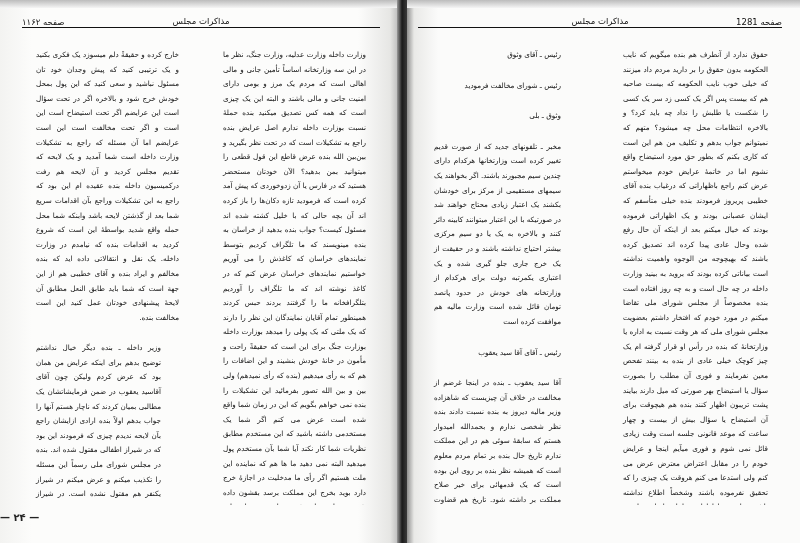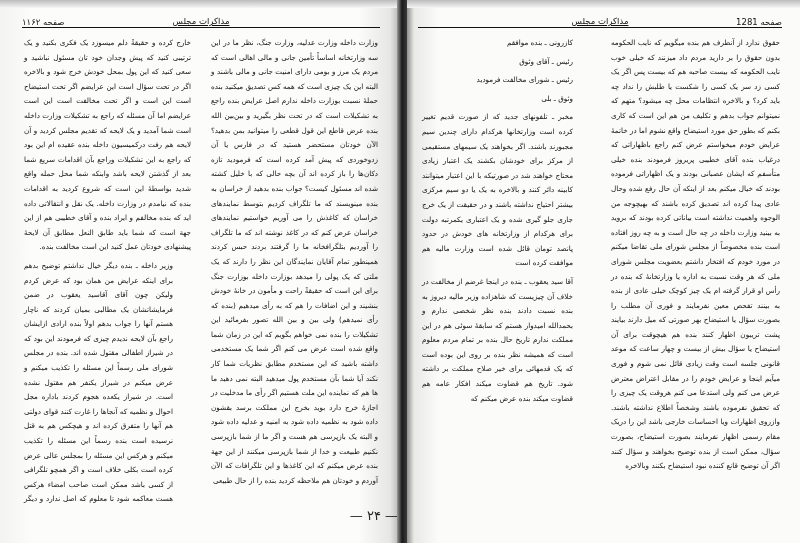--- a/index.html
+++ b/index.html
@@ -20,34 +20,34 @@
   .topshade { position:absolute; left:0; right:0; top:0; height:8px;
     background:linear-gradient(#bcbcbc,#f5f5f5); }
   .header {
     position:absolute; top:13px; height:14px; border-bottom:1.5px solid #111;
     display:flex; align-items:flex-end; justify-content:space-between;
     font-size:8.5px; color:#111; direction:rtl;
   }
   .left .header { left:22px; right:18px; }
   .right .header { left:20px; right:18px; }
   .header .pg { font-weight:normal; }
-  .header .title { position:absolute; left:50%; transform:translateX(-50%); bottom:1px;text-decoration:underline; }
+  .header .title { position:absolute; left:50%; transform:translateX(-50%); bottom:1px; }
   .cols {
     position:absolute; top:32px; bottom:38px; display:flex; flex-direction:row-reverse; gap:12px;
   }
   .left .cols { left:20px; right:16px; }
   .right .cols { left:20px; right:16px; }
   .col {
     flex:1; direction:rtl; text-align:justify; font-size:7.2px; line-height:14.6px; color:#151515;
     overflow:hidden;
   }
-  .col p { margin:4px; }
+  .col p { margin:16px; }
   .col .speaker { padding-right:18px; }
   .footer {
-    position:absolute; bottom:20px; left:0; right:0; text-align:right; font-size:13px; color:#222;
+    position:absolute; bottom:20px; left:0; right:0; text-align:left; font-size:10px; color:#222;font-weight:bold;
   }
 </style>
 </head>
 <body>
 
 <div class="spread">
 
   <div class="page left">
     <div class="topshade"></div>
     <div class="header">
@@ -72,24 +72,24 @@
     <div class="header">
       <span class="pg">صفحه 1281</span>
       <span class="title">مذاکرات مجلس</span>
       <span style="width:1px"></span>
     </div>
     <div class="cols">
       <div class="col">
         <p>حقوق ندارد از آنطرف هم بنده میگویم که نایب الحکومه بدون حقوق را بر دارید مردم داد میزنند که خیلی خوب نایب الحکومه که بیست صاحبه هم که بیست پس اگر یک کسی زد سر یک کسی را شکست یا طلبش را نداد چه باید کرد؟ و بالاخره انتظامات محل چه میشود؟ متهم که نمیتوانم جواب بدهم و تکلیف من هم این است که کاری بکنم که بطور حق مورد استیضاح واقع نشوم اما در خاتمهٔ عرایض خودم میخواستم عرض کنم راجع باظهاراتی که درغیاب بنده آقای خطیبی پریروز فرمودند بنده خیلی متأسفم که ایشان عصبانی بودند و یک اظهاراتی فرموده بودند که خیال میکنم بعد از اینکه آن حال رفع شده وحال عادی پیدا کرده اند تصدیق کرده باشند که بهیچوجه من الوجوه واهمیت نداشته است بیاناتی کرده بودند که بروید به بینید وزارت داخله در چه حال است و به چه روز افتاده است بنده مخصوصاً از مجلس شورای ملی تقاضا میکنم در مورد خودم که افتخار داشتم بعضویت مجلس شورای ملی که هر وقت نسبت به اداره یا وزارتخانهٔ که بنده در رأس او قرار گرفته ام یک چیز کوچک خیلی عادی از بنده به بینند تفحص معین نفرمایند و فوری آن مطلب را بصورت سؤال یا استیضاح بهر صورتی که میل دارند بیایند پشت تریبون اظهار کنند بنده هم هیچوقت برای آن استیضاح یا سؤال بیش از بیست و چهار ساعت که موعد قانونی جلسه است وقت زیادی قائل نمی شوم و فوری میآیم اینجا و عرایض خودم را در مقابل اعتراض معترض عرض می کنم ولی استدعا می کنم هروقت یک چیزی را که تحقیق نفرموده باشند وشخصاً اطلاع نداشته باشند. وازروی اظهارات ویا احساسات خارجی باشد این را دریک مقام رسمی اظهار نفرمایند بصورت استیضاح، بصورت سؤال، ممکن است از بنده توضیح بخواهند و سؤال کنند اگر آن توضیح قانع کننده نبود استیضاح بکنند وبالاخره</p>
       </div>
       <div class="col">
-        <p class="speaker">کازرونی ـ بنده موافقم</p>
         <p class="speaker">رئیس ـ آقای وثوق</p>
         <p class="speaker">رئیس ـ شورای مخالفت فرمودید</p>
         <p class="speaker">وثوق ـ بلی</p>
         <p class="speaker">مخبر ـ تلفونهای جدید که از صورت قدیم تغییر کرده است وزارتخانها هرکدام دارای چندین سیم مجبورند باشند. اگر بخواهند یک سیمهای مستقیمی از مرکز برای خودشان بکشند یک اعتبار زیادی محتاج خواهند شد در صورتیکه با این اعتبار میتوانند کابینه دائر کنند و بالاخره به یک یا دو سیم مرکزی بیشتر احتیاج نداشته باشند و در حقیقت از یک خرج جاری جلو گیری شده و یک اعتباری یکمرتبه دولت برای هرکدام از وزارتخانه های خودش در حدود پانصد تومان قائل شده است وزارت مالیه هم موافقت کرده است</p>
+        <p class="speaker">رئیس ـ آقای آقا سید یعقوب</p>
         <p class="speaker">آقا سید یعقوب ـ بنده در اینجا غرضم از مخالفت در خلاف آن چیزیست که شاهزاده وزیر مالیه دیروز به بنده نسبت دادند بنده نظر شخصی ندارم و بحمدالله امیدوار هستم که سابقهٔ سوئی هم در این مملکت ندارم تاریخ حال بنده بر تمام مردم معلوم است که همیشه نظر بنده بر روی این بوده است که یک قدمهائی برای خیر صلاح مملکت بر داشته شود. تاریخ هم قضاوت میکند افکار عامه هم قضاوت میکند بنده عرض میکنم که</p>
       </div>
     </div>
   </div>
 
   <div class="gutter"></div>
 </div>
 
 </body></html>

